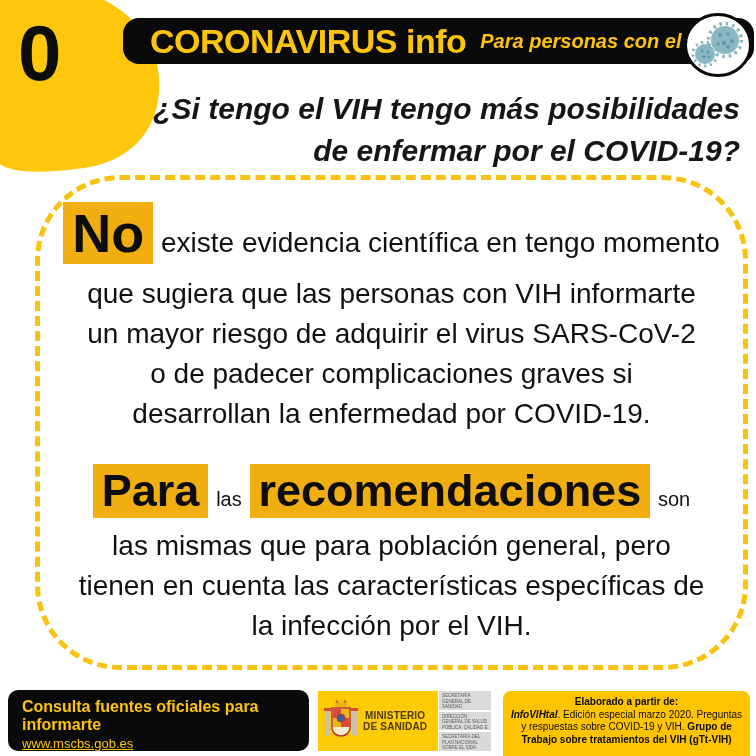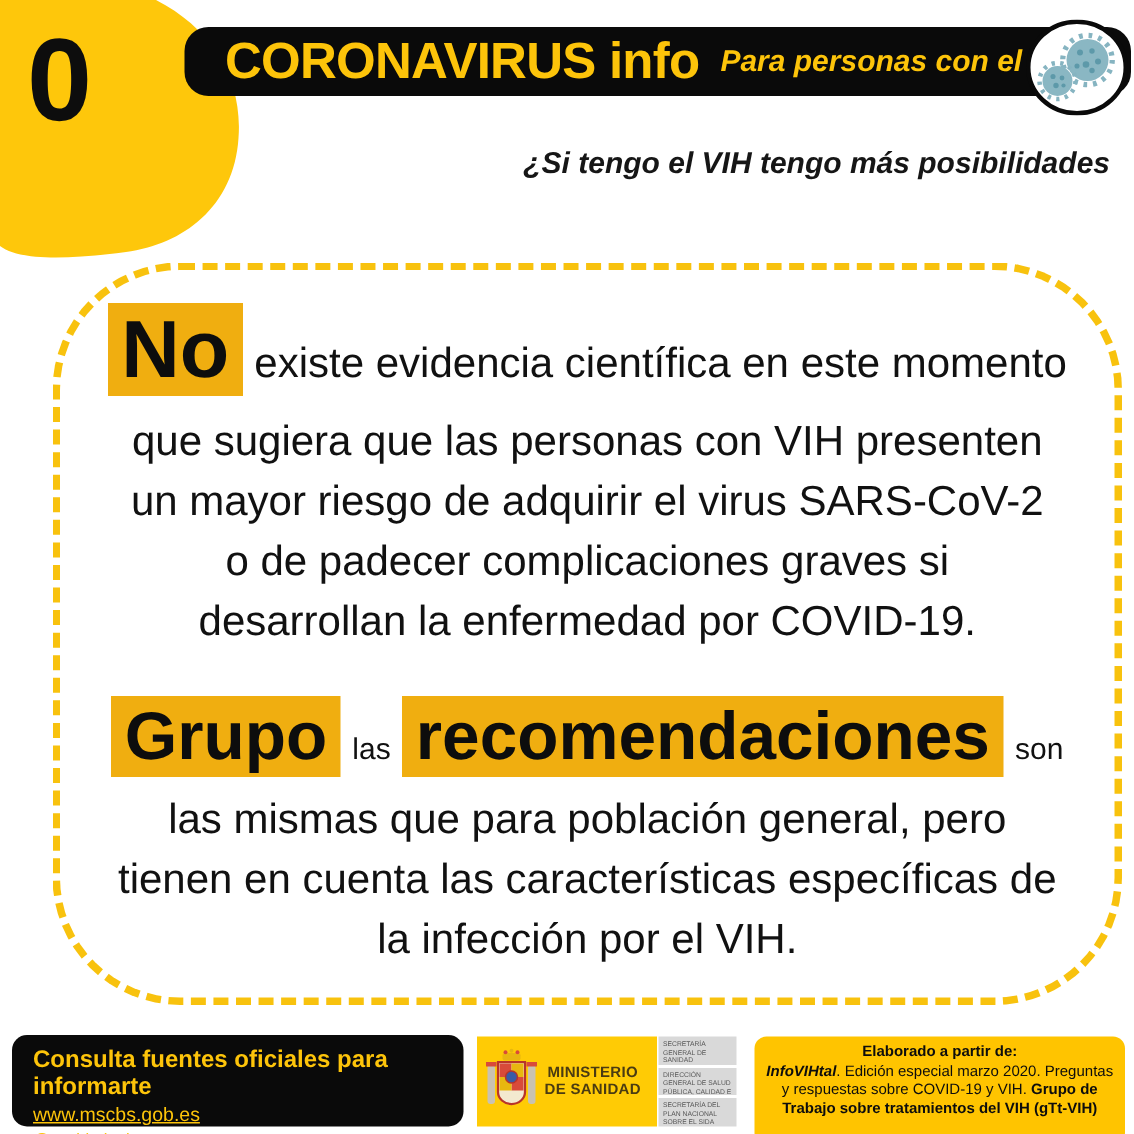--- a/index.html
+++ b/index.html
@@ -14,21 +14,21 @@
   
   .topbar { position:absolute; left:123px; top:18px; width:631px; height:46px;
             background:#0a0a0a; border-radius:16px; display:flex; align-items:center;
             padding-left:27px; }
   .brand { color:#fdc40a; font-size:34px; font-weight:700; letter-spacing:-0.5px; white-space:nowrap; }
   .tagline { color:#fdc40a; font-size:20px; font-style:italic; font-weight:600; margin-left:14px; white-space:nowrap; }
   .virus-badge { position:absolute; right:2px; top:-5px; width:68px; height:64px; }
 
   
   .headline { position:absolute; right:16px; top:88px; width:720px; text-align:right;
-              font-size:20px; font-weight:700; font-style:italic; color:#161616; line-height:42px; }
+              font-size:30px; font-weight:700; font-style:italic; color:#161616; line-height:42px; }
 
   
   .main-box { position:absolute; left:35px; top:175px; width:713px; height:495px;
               border:5px dashed #f8c20e; border-radius:85px; padding-top:22px; text-align:center; }
   .line { white-space:nowrap; font-size:28px; color:#111; line-height:40px; }
   .line.first { line-height:1; margin-bottom:10px; }
   .hl { background:#f0ae10; font-weight:700; color:#0d0d0d; display:inline-block; }
   .hl.xl { font-size:54px; line-height:1.15; padding:0 9px;text-align:right; }
   .hl.lg { font-size:45px; line-height:1.2; padding:0 9px; }
   .p2 { margin-top:30px; }
@@ -84,38 +84,39 @@
       <circle cx="21" cy="41" r="10" fill="#8ab7c3"></circle>
       <circle cx="18" cy="38" r="1.7" fill="#5d99a9"></circle>
       <circle cx="24" cy="39" r="1.6" fill="#5d99a9"></circle>
       <circle cx="20" cy="44" r="1.8" fill="#5d99a9"></circle>
       <circle cx="25" cy="44" r="1.4" fill="#5d99a9"></circle>
     </svg>
   </div>
 
   <div class="headline">
     <div>¿Si tengo el VIH tengo más posibilidades</div>
+    <div>de enfermar por el COVID-19?</div>
   </div>
 
   <div class="main-box">
 
     <div class="para">
       <div class="line first">
         <span class="hl xl">No</span>
-        <span>existe evidencia científica en este momento</span>
+        <span>existe evidencia científica en tengo momento</span>
       </div>
-      <div class="line">que sugiera que las personas con VIH presenten</div>
+      <div class="line">que sugiera que las personas con VIH informarte</div>
       <div class="line">un mayor riesgo de adquirir el virus SARS-CoV-2</div>
       <div class="line">o de padecer complicaciones graves si</div>
       <div class="line">desarrollan la enfermedad por COVID-19.</div>
     </div>
 
     <div class="para p2">
       <div class="line first">
-        <span class="hl lg">Grupo</span>
+        <span class="hl lg">Para</span>
         <span class="conn">las</span>
         <span class="hl lg">recomendaciones</span>
         <span class="conn">son</span>
       </div>
       <div class="line">las mismas que para población general, pero</div>
       <div class="line">tienen en cuenta las características específicas de</div>
       <div class="line">la infección por el VIH.</div>
     </div>
 
   </div>

